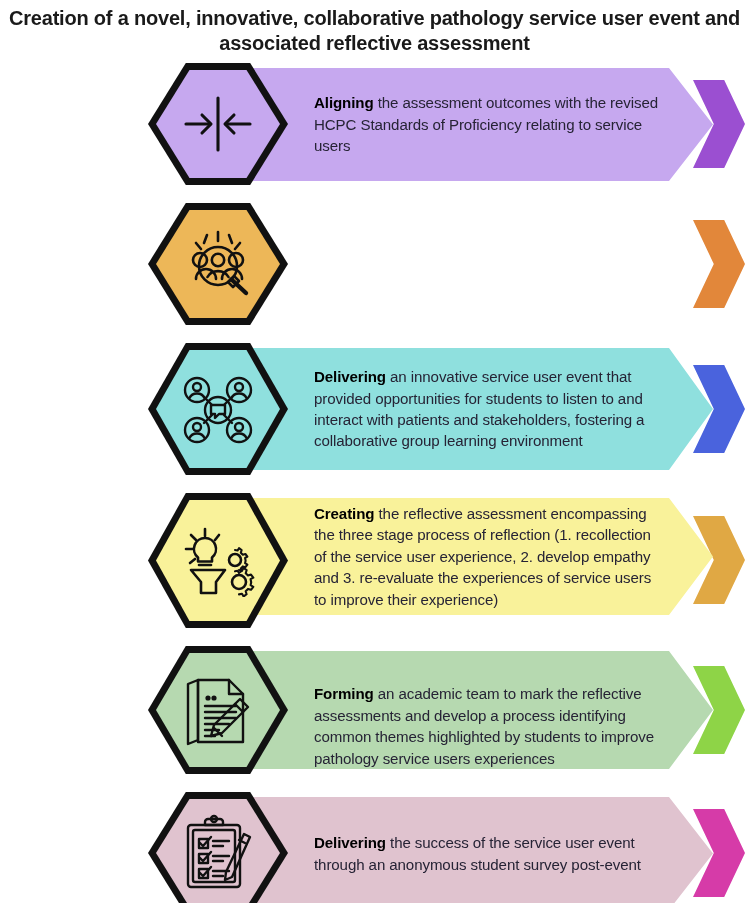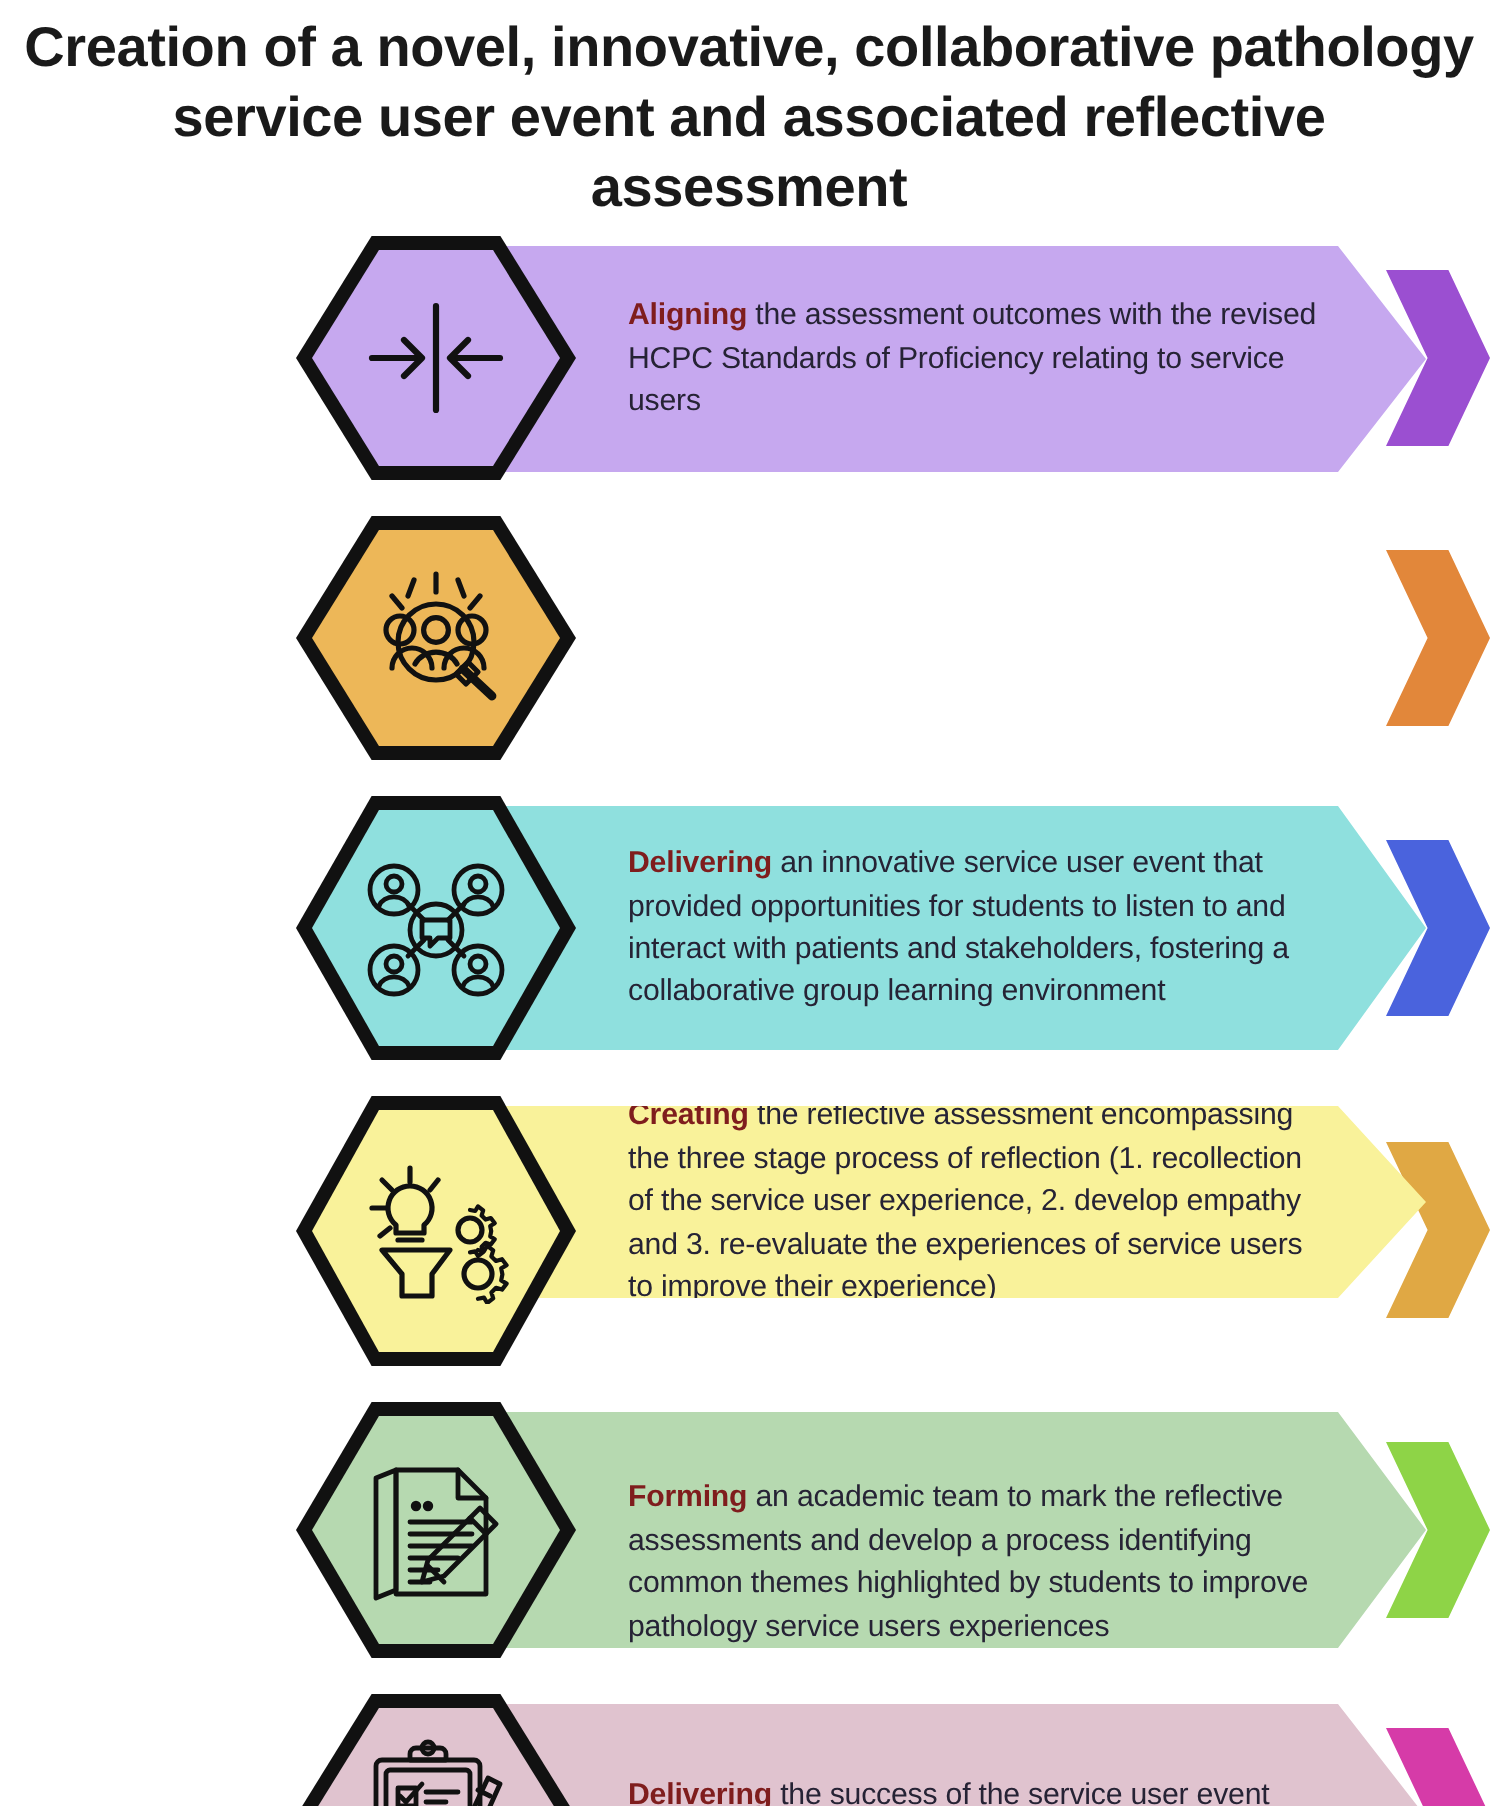--- a/index.html
+++ b/index.html
@@ -11,21 +11,21 @@
     font-family: "Liberation Sans", sans-serif;
     overflow: hidden;
     position: relative;
   }
 
   
   #title {
     width: 749px;
     padding: 6px 6px 0 6px;
     text-align: center;
-    font-size: 28px;
+    font-size: 20px;
     font-weight: bold;
     line-height: 1.25;
     color: #1a1a1a;
     letter-spacing: -0.2px;
   }
 
   
   #rows {
     position: relative;
     width: 749px;
@@ -56,21 +56,21 @@
   }
 
   .banner-text {
     margin-left: 118px;
     margin-right: 54px;
     font-size: 15.1px;
     line-height: 1.42;
     color: #262335;
     letter-spacing: -0.1px;
   }
-  .banner-text b { font-weight: bold; color: #7f1d1d; }
+  .banner-text b { font-weight: bold; color: #000000; }
 
   
   .hex-wrap {
     position: absolute;
     left: 148px;
     width: 140px;
   }
   .hex-outer {
     width: 140px;
     height: 100%;
@@ -173,21 +173,21 @@
      <circle cx="40" cy="37" r="13"></circle>
      <path d="M33 32 h14 v9 h-6 l-4 4 v-4 h-4 z"></path>
    </svg>
             </span>
           </div>
         </div>
       </div>
     </div>
     <div class="row" style="height: 135px; margin-bottom: 18px;">
       <div class="tip" style="top: 23px; height: 88px; background: rgb(224, 168, 68);"></div>
-      <div class="banner" style="top: 5px; height: 96px; background: rgb(249, 242, 154);">
+      <div class="banner" style="top: 5px; height: 117px; background: rgb(249, 242, 154);">
         <div class="banner-text"><b>Creating</b><span> the reflective assessment encompassing the three stage process of reflection (1. recollection of the service user experience, 2. develop empathy and 3. re-evaluate the experiences of service users to improve their experience)</span></div>
       </div>
       <div class="hex-wrap" style="top: 0px; height: 135px;">
         <div class="hex-outer" style="background: rgb(17, 17, 17);">
           <div class="hex-inner" style="background: rgb(249, 242, 154);">
             <span>
               <svg width="82" height="72" viewBox="0 0 82 72" fill="none" stroke="#111" stroke-width="2.6" stroke-linecap="round" stroke-linejoin="round">
      <line x1="28" y1="4" x2="28" y2="11"></line>
                 <line x1="14" y1="10" x2="19" y2="15"></line>
      <line x1="9" y1="24" x2="16" y2="24"></line>

